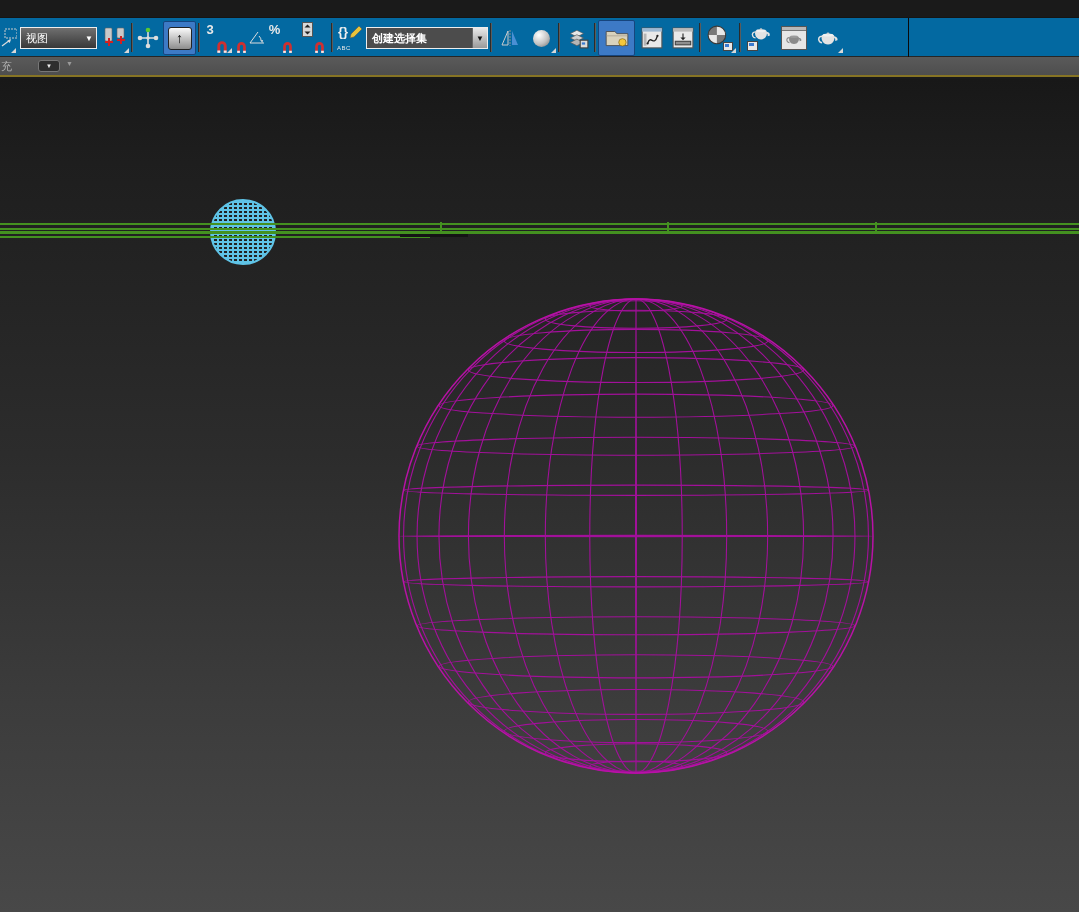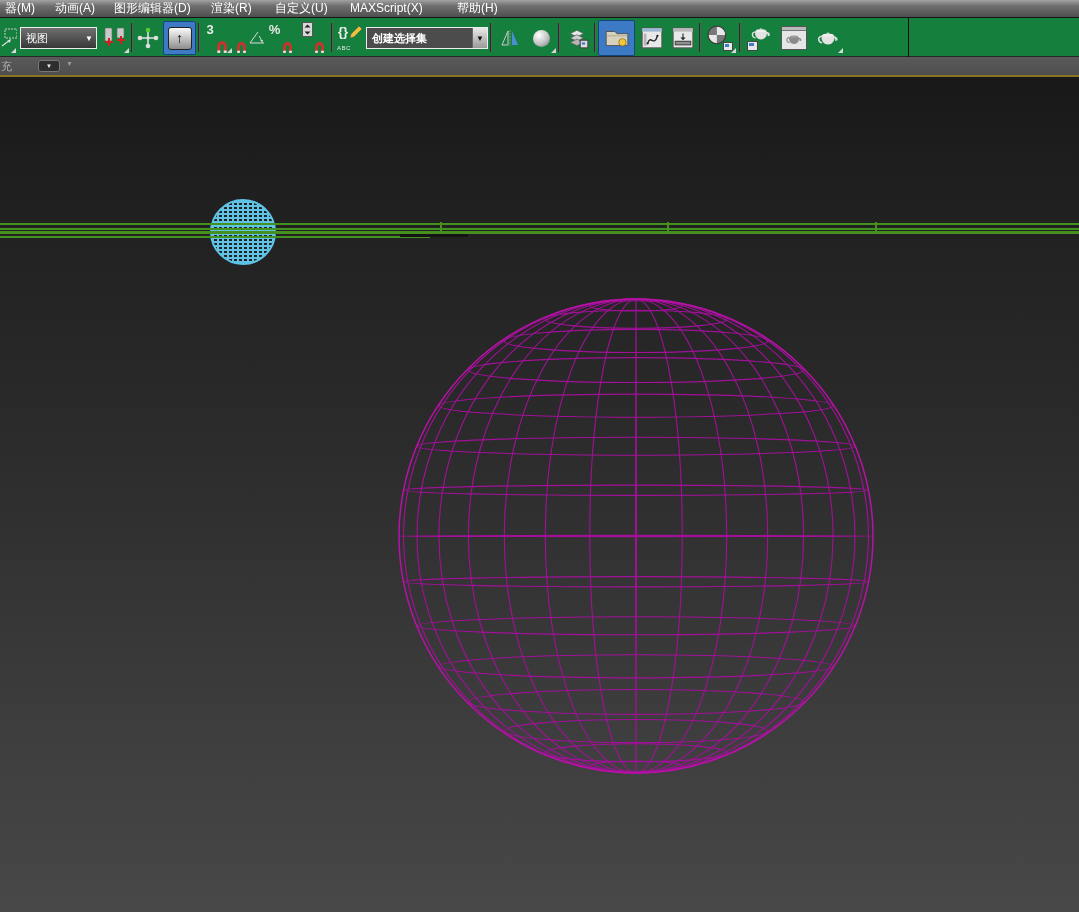--- a/index.html
+++ b/index.html
@@ -6,21 +6,21 @@
   *{box-sizing:border-box;font-family:"Liberation Sans",sans-serif;}
   #app{position:relative;width:1079px;height:912px;overflow:hidden;background:#1a1a1a;}
 
   
   #menubar{position:absolute;left:0;top:0;width:1079px;height:17px;
     background:linear-gradient(#a2a2a2 0%,#6e6e6e 35%,#4f4f4f 100%);}
   .mi{position:absolute;top:1px;height:15px;line-height:15px;font-size:12px;color:#fff;
     padding:0 4px;white-space:nowrap;cursor:default;}
 
   
-  #toolbar{position:absolute;left:0;top:17px;width:1079px;height:40px;background:#15803d;
+  #toolbar{position:absolute;left:0;top:17px;width:1079px;height:40px;background:#0369a1;
     border-top:1px solid #151515;border-bottom:1px solid #262626;}
   #toolbar-panel-edge{position:absolute;left:908px;top:0;width:1px;height:39px;background:#0a0a0a;}
   .tcell{position:absolute;top:4px;height:32px;display:flex;align-items:center;justify-content:center;}
   .sep{position:absolute;top:5px;width:2px;height:29px;background:linear-gradient(90deg,#2b2b2b 50%,#5c5c5c 50%);}
   .fly{position:absolute;right:1px;bottom:1px;width:0;height:0;
     border-left:5px solid transparent;border-bottom:5px solid #d8d8d8;}
   .toggled{background:var(--accent);border:1px solid #16457e;border-radius:2px;}
 
   .combo{border:1px solid #ededed;background:linear-gradient(#6f6f6f,#383838);
     display:flex;align-items:center;color:#fff;font-size:11px;}
@@ -55,29 +55,20 @@
   .gdark{position:absolute;z-index:4;background:#141414;}
   .gtick{position:absolute;z-index:3;width:2px;}
   #sphere-small{position:absolute;z-index:2;border-radius:50%;}
   #sphere-large{position:absolute;z-index:1;}
 </style>
 </head>
 <body>
 
 <div id="app">
 
-  <div id="menubar">
-    <div class="mi" style="left:1px">器(M)</div>
-    <div class="mi" style="left:51px">动画(A)</div>
-    <div class="mi" style="left:110px">图形编辑器(D)</div>
-    <div class="mi" style="left:207px">渲染(R)</div>
-    <div class="mi" style="left:271px">自定义(U)</div>
-    <div class="mi" style="left:346px">MAXScript(X)</div>
-    <div class="mi" style="left:453px">帮助(H)</div>
-  </div>
 
   <div id="toolbar">
     <div id="toolbar-panel-edge"></div>
 
     <div class="tcell" style="left:0;width:17px">
       <svg width="16" height="24" viewBox="0 0 16 24">
         <rect x="4" y="3" width="12" height="9" fill="none" stroke="#cccccc" stroke-dasharray="2 1"></rect>
         <path d="M1 20l8-6" stroke="#dddddd" stroke-width="1.2" fill="none"></path>
         <path d="M10 13l-1.2 4-2.6-2.2z" fill="#dddddd"></path>
       </svg>

